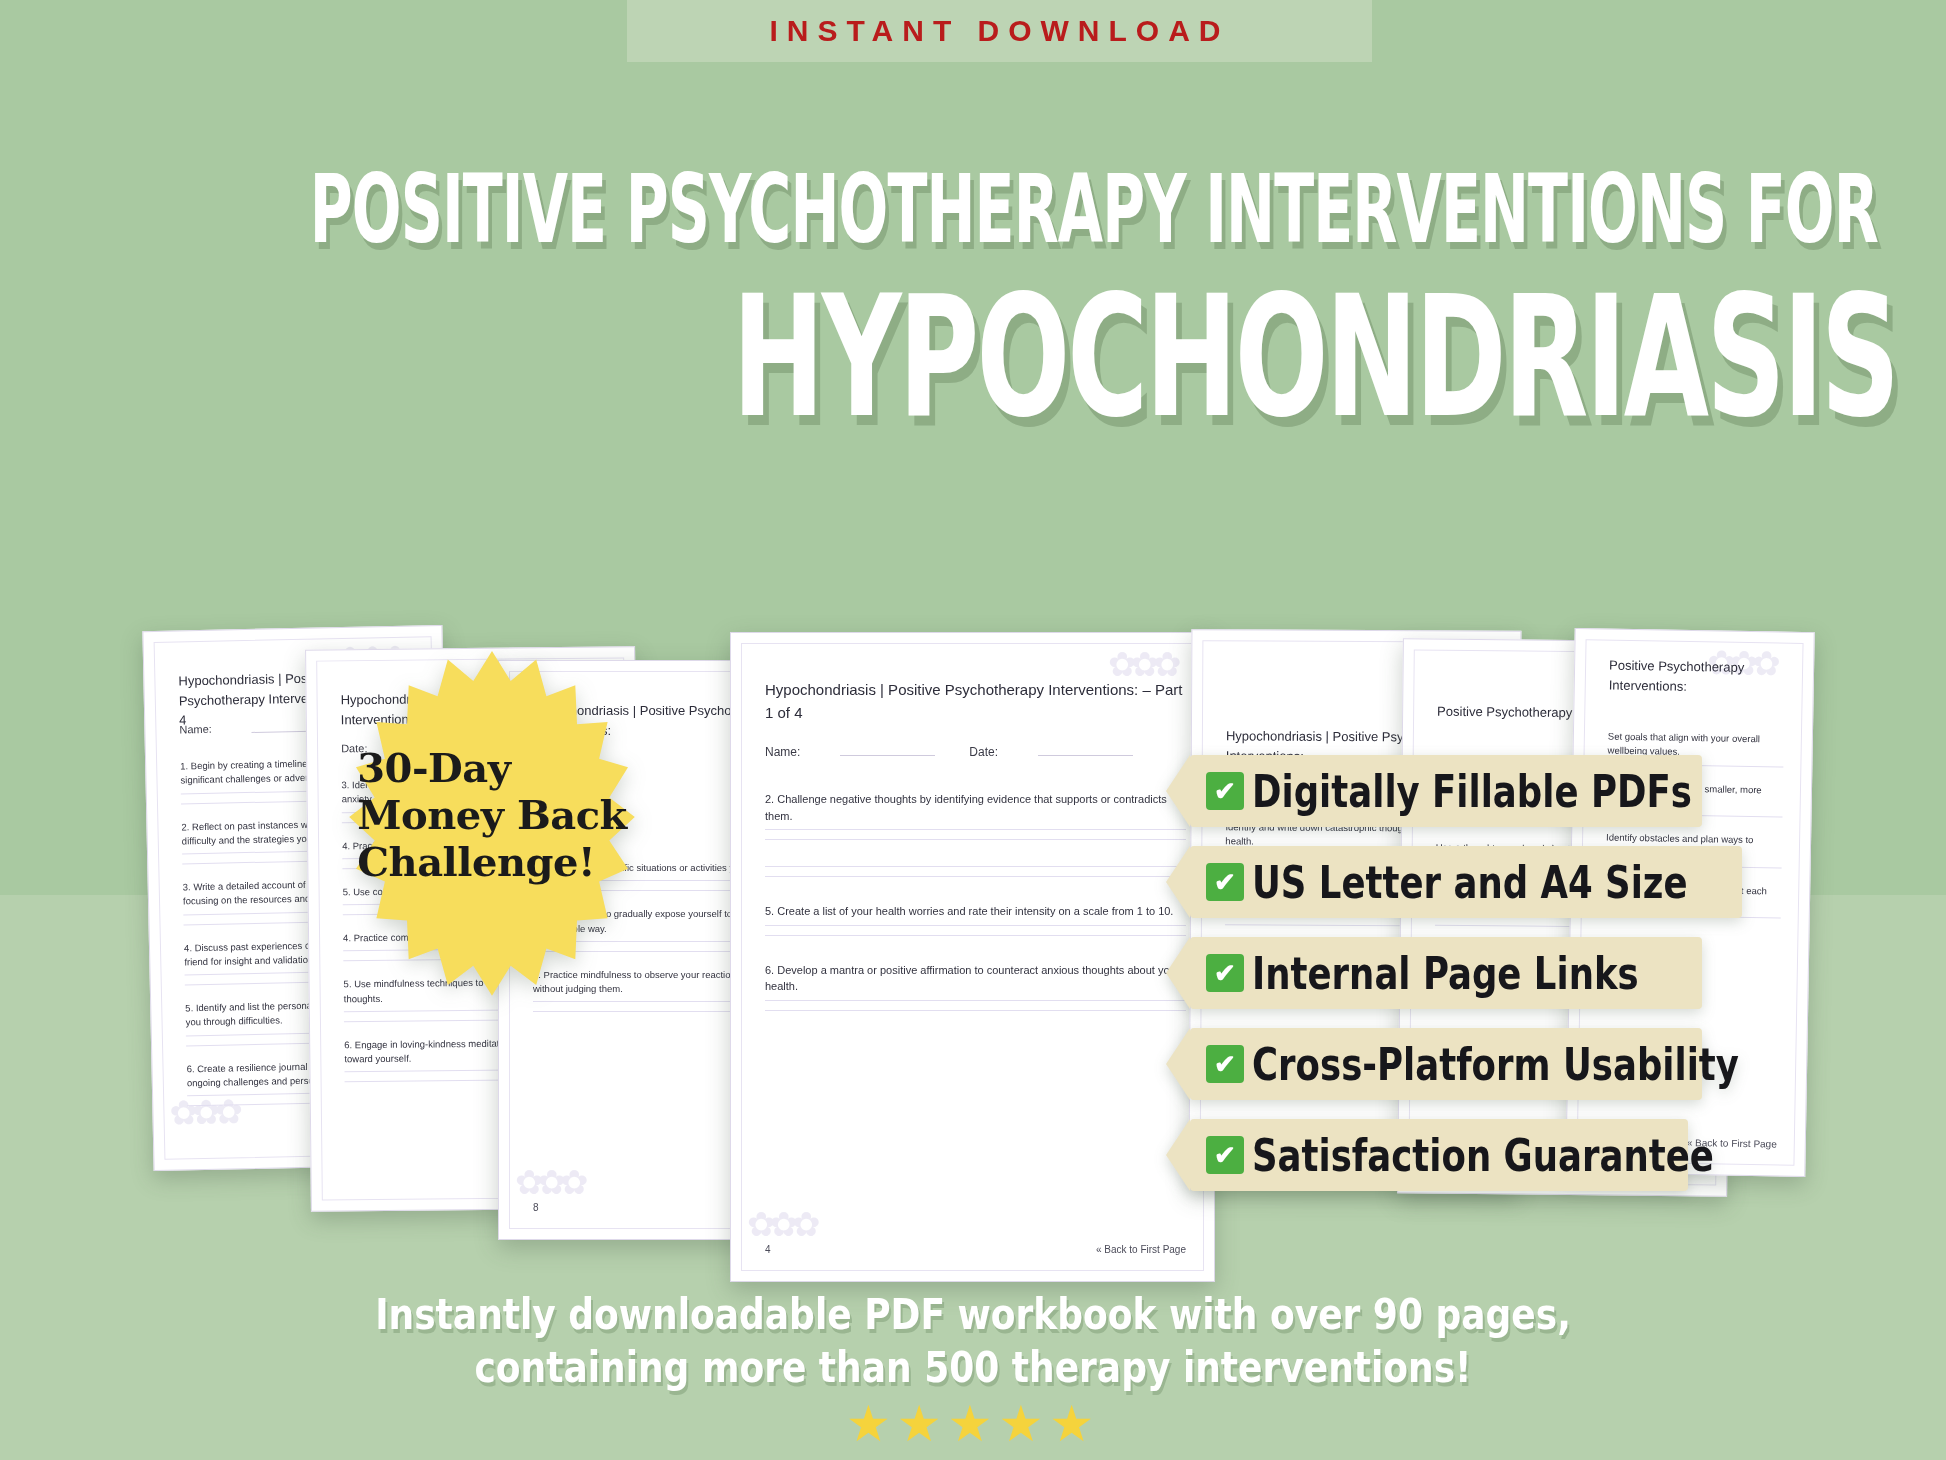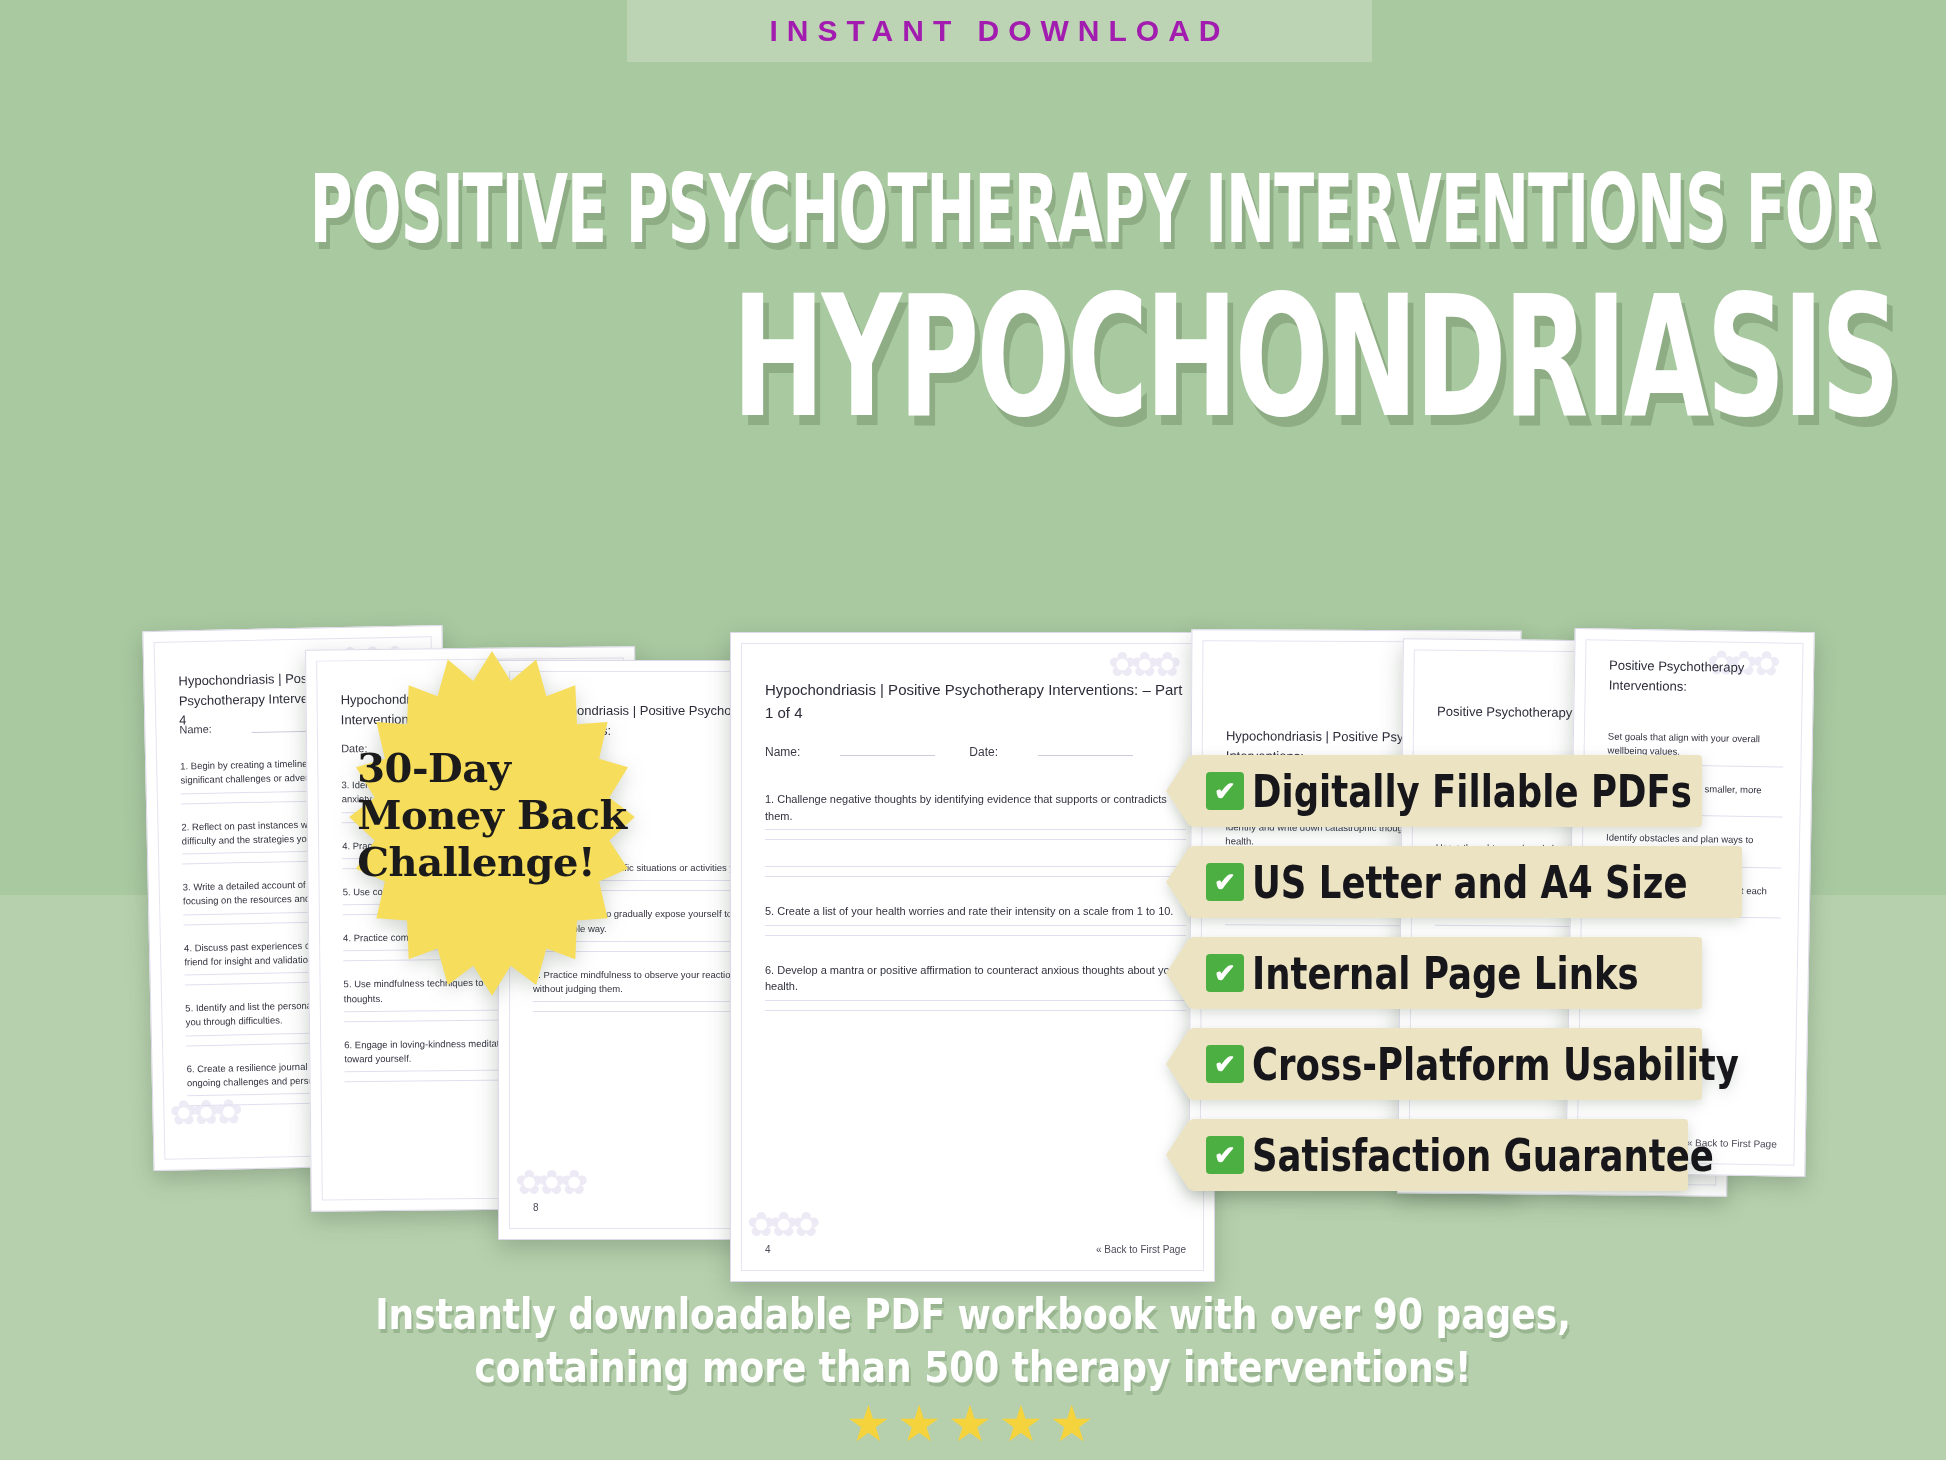--- a/index.html
+++ b/index.html
@@ -32,21 +32,21 @@
     background: #bdd4b4;
     display: flex;
     align-items: center;
     justify-content: center;
   }
   .instant-banner span {
     font-family: "Liberation Sans", sans-serif;
     font-weight: bold;
     font-size: 30px;
     letter-spacing: 9px;
-    color: #a21caf;
+    color: #b91c1c;
   }
 
   
   .title-wrap {
     position: absolute;
     left: 0; right: 0;
     top: 165px;
     text-align: right;
   }
   .title-top {
@@ -398,21 +398,21 @@
     <div class="corner bl">✿✿✿</div>
     <div class="ptitle" style="font-size:15px; top:46px">Hypochondriasis | Positive Psychotherapy Interventions: – Part 1 of 4</div>
     <div class="pnamerow" style="top:112px; font-size:12px">
       <span>Name:</span>
       <span class="fieldline"></span>
       <span>Date:</span>
       <span class="fieldline"></span>
     </div>
     <div class="items" style="top:158px">
       <div class="item" style="margin-bottom:26px">
-        <div class="txt" style="font-size:11px">1. Challenge negative thoughts by identifying evidence that supports or contradicts them.</div>
+        <div class="txt" style="font-size:11px">2. Challenge negative thoughts by identifying evidence that supports or contradicts them.</div>
         <div class="rule"></div>
         <div class="rule"></div>
       </div>
       <div class="item" style="margin-bottom:26px">
         <div class="rule"></div>
         <div class="rule"></div>
       </div>
       <div class="item" style="margin-bottom:26px">
         <div class="txt" style="font-size:11px">5. Create a list of your health worries and rate their intensity on a scale from 1 to 10.</div>
         <div class="rule"></div>

